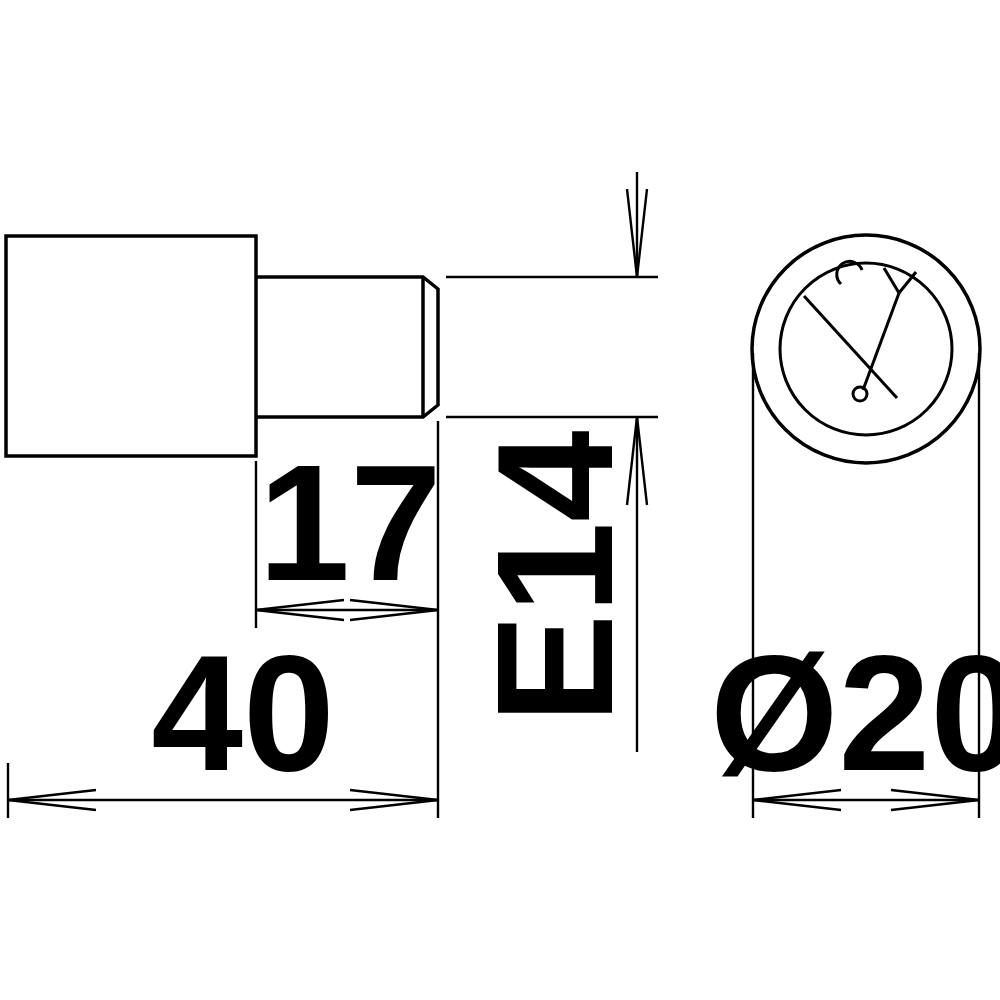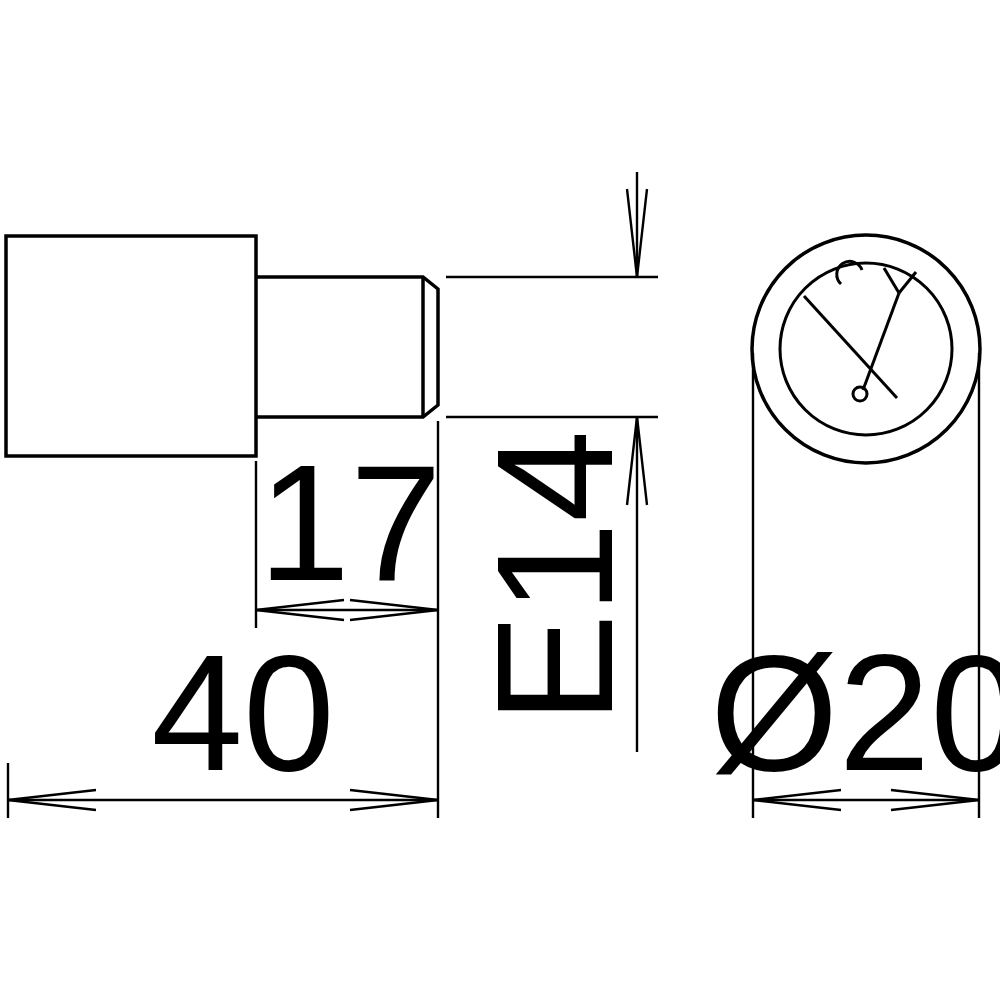--- a/index.html
+++ b/index.html
@@ -6,20 +6,21 @@
     margin: 0;
     padding: 0;
     background: #ffffff;
   }
   .canvas {
     position: relative;
     width: 1000px;
     height: 1000px;
     background: #ffffff;
     overflow: hidden;
+    font-weight: bold;
   }
   svg text {
     font-family: "Liberation Sans", sans-serif;
     fill: #000000;
   }
   .dim-text {
     font-size: 165px;
   }
 </style>
 </head>

